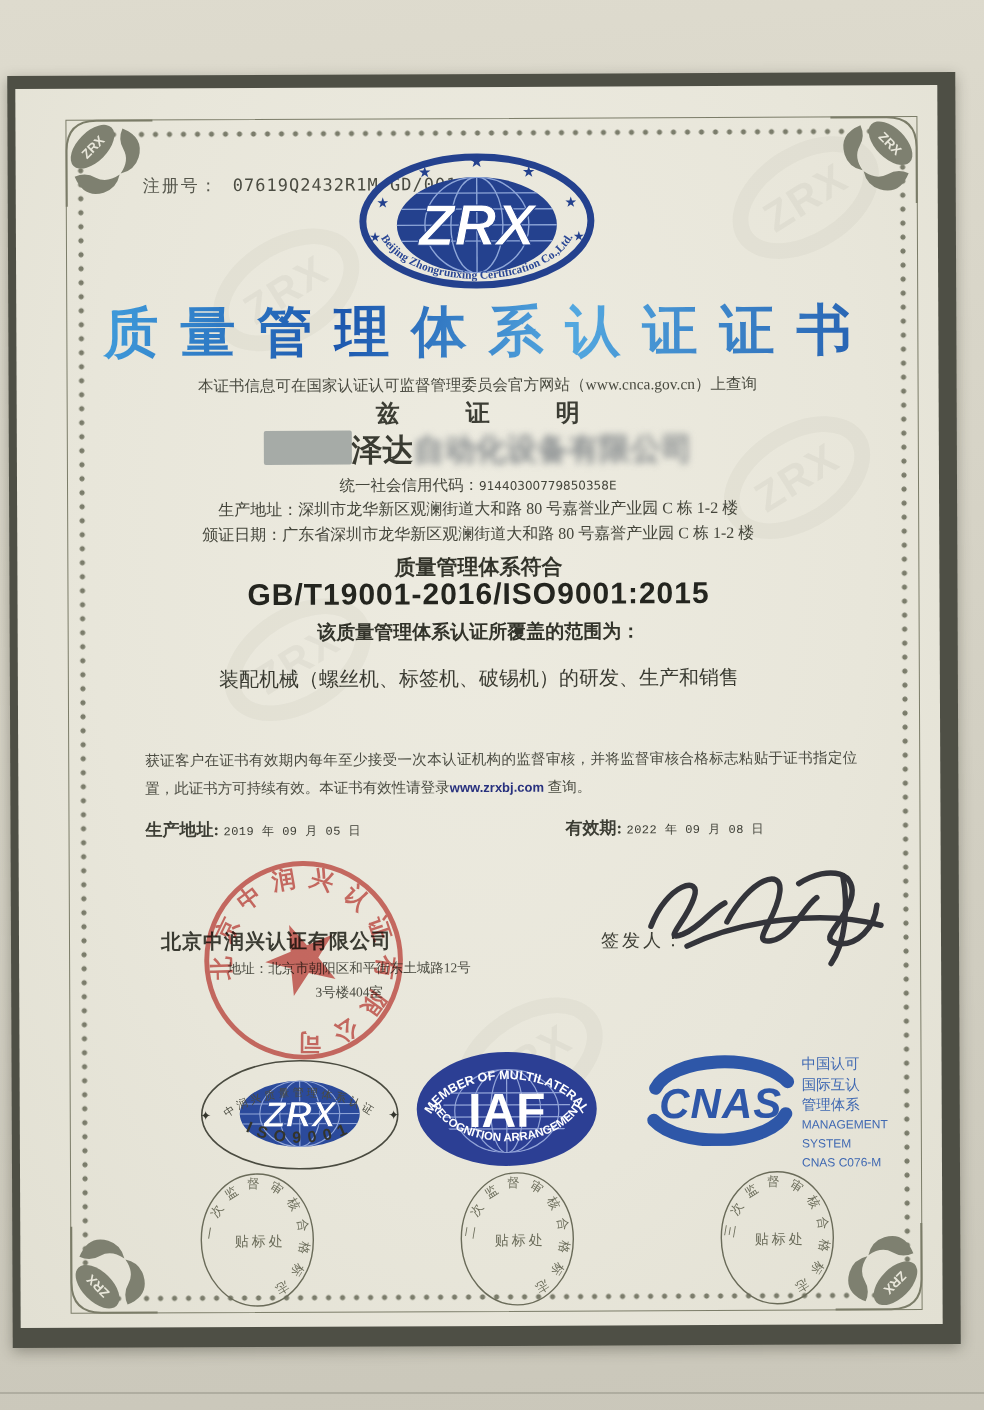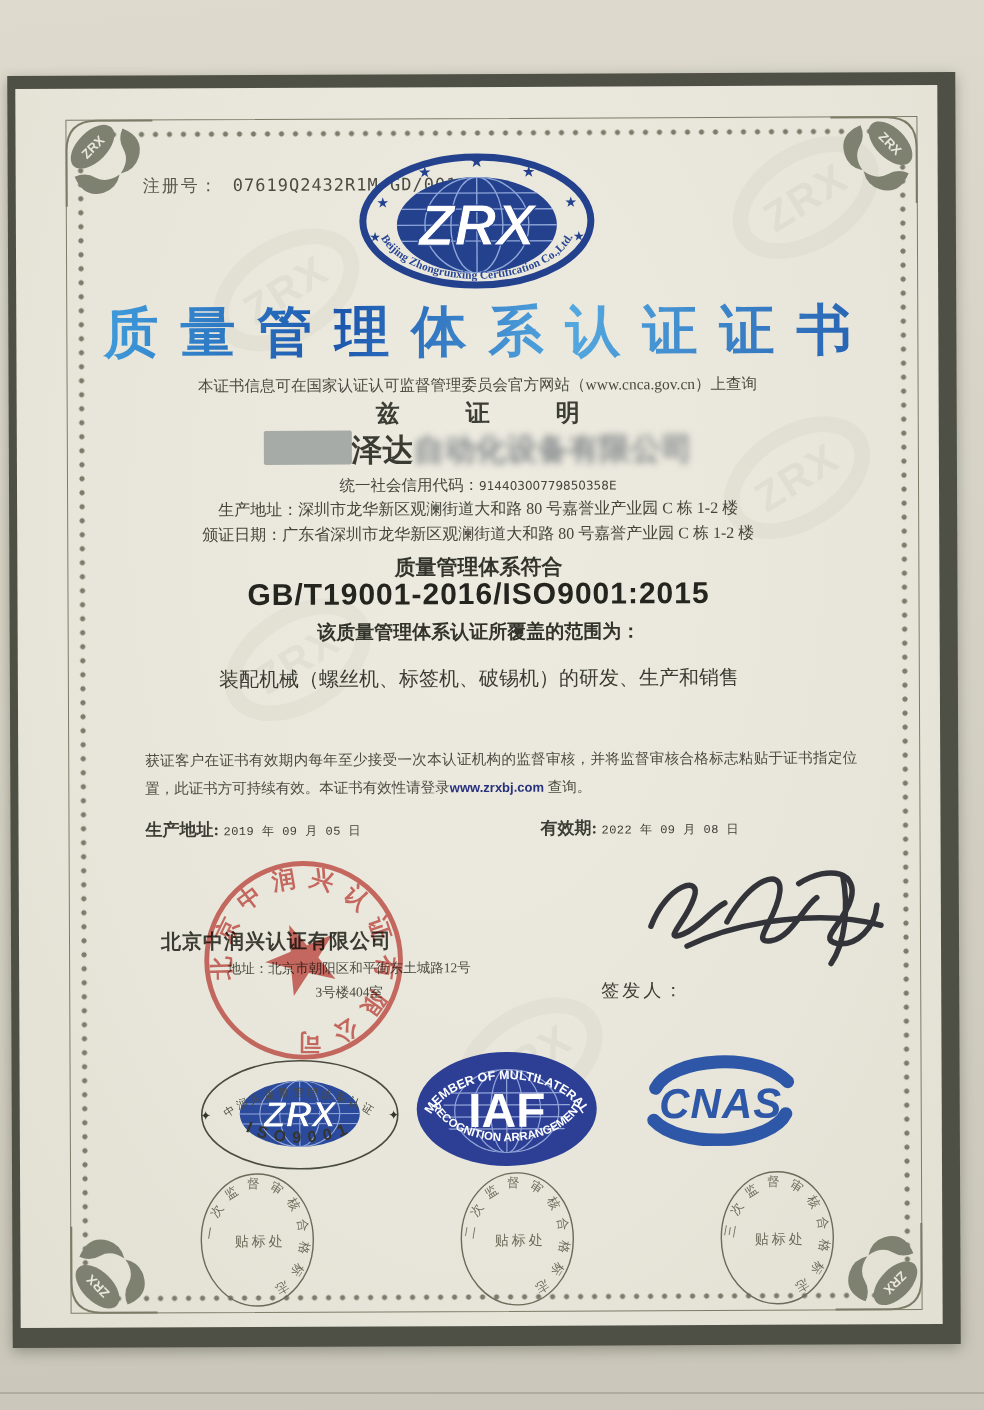--- a/index.html
+++ b/index.html
@@ -68,28 +68,28 @@
   .scope { left:0; right:0; top:578px; text-align:center; font-size:20px; color:#3a3b32; }
 
   .notice { left:127px; width:712px; top:658px; font-size:14.5px; color:#4a4b41;
             line-height:1.95; text-align:justify; }
   .notice .url { font-family:"Liberation Sans", sans-serif; font-weight:bold; color:#28317e; font-size:13px; }
 
   .dates { left:0; right:0; top:730px; font-size:17px; color:#3c3d34; }
   .dates .lbl { font-weight:bold; }
   .dates .val { font-family:Liberation Mono, monospace; font-size:12px; letter-spacing:.5px; }
   .date-issue { position:absolute; left:127px; }
-  .date-valid { position:absolute; left:522px; }
+  .date-valid { position:absolute; left:547px; }
 
   .issuer-name { left:142px; top:840px; font-size:20px; font-weight:bold; color:#3a3b32; letter-spacing:1px; }
   .issuer-addr1 { left:130px; width:400px; top:872px; text-align:center; font-size:13.5px; color:#4c4d43; }
   .issuer-addr2 { left:130px; width:400px; top:896px; text-align:center; font-size:13.5px; color:#4c4d43; }
   .red-stamp { left:172px; top:760px; width:225px; height:225px; mix-blend-mode:multiply; opacity:.88; }
 
-  .signer { left:582px; top:892px; font-size:18px; color:#3c3d34; letter-spacing:3px; }
+  .signer { left:582px; top:842px; font-size:18px; color:#3c3d34; letter-spacing:3px; }
   .signature { left:612px; top:762px; width:270px; height:135px; }
 
   .logo-zrx-footer { left:174px; top:968px; width:212px; height:118px; }
   .logo-iaf { left:392px; top:962px; width:190px; height:120px; }
   .logo-cnas-mark { left:622px; top:968px; width:158px; height:92px; }
   .cnas-text { left:782px; top:968px; width:130px; color:#3f68b2; font-family:"Liberation Sans", sans-serif; }
   .cnas-text div { font-size:14.5px; line-height:1.42; }
   .cnas-text div.en { font-size:12px; line-height:1.6; }
 
   .audit-stamp { position:absolute; top:1082px; width:118px; height:140px; }
@@ -318,20 +318,27 @@
           <text font-family="Liberation Sans, sans-serif" font-size="11.5" font-weight="bold" fill="#ffffff">
             <textPath href="#iafBot" startOffset="50%" text-anchor="middle">RECOGNITION ARRANGEMENT</textPath>
           </text>
         </svg>
 
         <svg class="abs logo-cnas-mark" viewBox="0 0 158 92">
           <path d="M14,34 A 70 34 0 0 1 146,28" fill="none" stroke="#2e57a8" stroke-width="13" stroke-linecap="round"></path>
           <path d="M144,60 A 70 34 0 0 1 12,66" fill="none" stroke="#2e57a8" stroke-width="13" stroke-linecap="round"></path>
           <text x="79" y="64" text-anchor="middle" font-family="Liberation Sans, sans-serif" font-size="42" font-weight="bold" font-style="italic" fill="#2e57a8" letter-spacing="1">CNAS</text>
         </svg>
+        <div class="abs cnas-text">
+          <div>中国认可</div>
+          <div>国际互认</div>
+          <div>管理体系</div>
+          <div class="en">MANAGEMENT SYSTEM</div>
+          <div class="en">CNAS C076-M</div>
+        </div>
 
         <svg class="audit-stamp audit-1" viewBox="0 0 118 140">
           <ellipse cx="59" cy="70" rx="56" ry="66" fill="none" stroke="#6a6b59" stroke-width="1.4"></ellipse>
           <path id="aud1" d="M16,70 a43,52 0 1 1 86,0 a43,52 0 1 1 -86,0" fill="none"></path>
           <text font-size="12.5" fill="#6a6b59" letter-spacing="9">
             <textPath href="#aud1">一次监督审核合格标志</textPath>
           </text>
           <text x="62" y="76" text-anchor="middle" font-size="14" fill="#6a6b59" letter-spacing="3">贴标处</text>
         </svg>
         <svg class="audit-stamp audit-2" viewBox="0 0 118 140">

